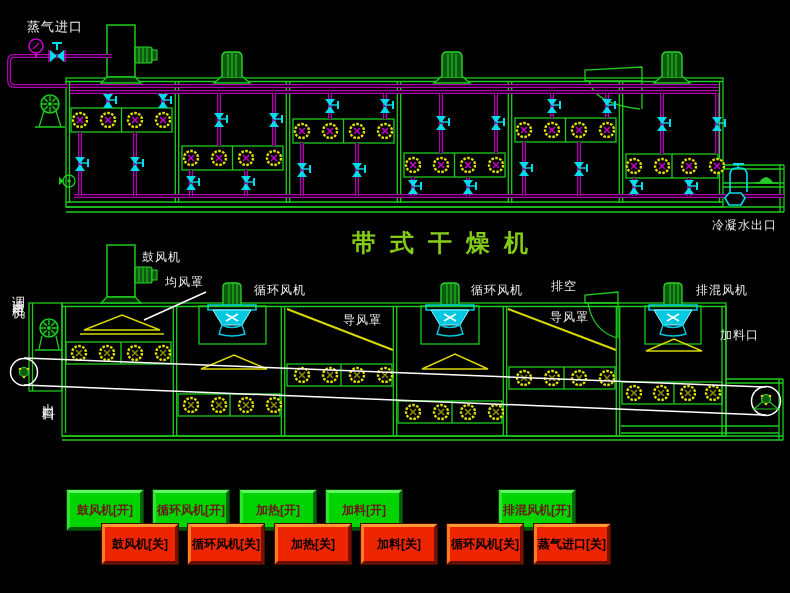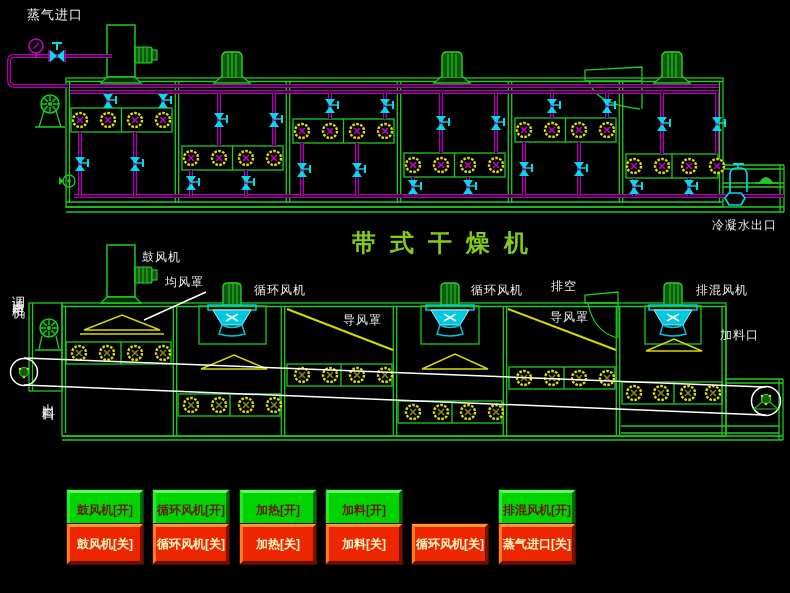--- a/index.html
+++ b/index.html
@@ -13,23 +13,23 @@
   .vert{writing-mode:vertical-rl;text-orientation:upright;letter-spacing:3px;}
   .title{position:absolute;color:#84cc16;font-size:24px;font-weight:bold;
          letter-spacing:14px;white-space:nowrap;}
   .btn{position:absolute;width:76px;height:40px;box-sizing:border-box;
        display:flex;align-items:center;justify-content:center;
        font-size:12px;font-weight:bold;letter-spacing:0;cursor:pointer;
        border:3px solid;}
   .btn.on{background:#00d400;color:#6e1414;
           border-color:#63f763 #056605 #045504 #2fe52f;
           box-shadow:0 0 0 1px #0a3b0a;}
-  .btn.off{background:#ee2501;color:#fef9c3;
+  .btn.off{background:#ee2501;color:#000000;
            border-color:#ff9a33 #7a1000 #671000 #ff7a22;
-           box-shadow:0 0 0 1px #401000;}
+           box-shadow:0 0 0 1px #401000;margin-left:35px;}
   .g{stroke:#1ecb1e;fill:none;stroke-width:1.3;}
   .y{stroke:#d8d800;fill:none;stroke-width:1.5;}
   .w{stroke:#ffffff;fill:none;stroke-width:1.5;}
   .mfat{stroke:#b200b2;fill:none;stroke-width:4;}
   .mcore{stroke:#000000;fill:none;stroke-width:1.4;}
   .c{stroke:#00dcec;fill:none;stroke-width:1.6;}
 </style>
 </head>
 <body>
 
@@ -311,21 +311,21 @@
       <circle cx="24" cy="372" r="4.5" fill="#0d5c0d" stroke="#2ad42a" stroke-width="1.2"></circle>
       <circle cx="20" cy="369" r="1.3" fill="#d8d800"></circle>
           <circle cx="28" cy="369" r="1.3" fill="#d8d800"></circle>
           <circle cx="24" cy="377" r="1.3" fill="#d8d800"></circle>
     </g>
 
     <path class="w" d="M206,292 L144,320" stroke-width="1.2"></path>
   </g>
 </svg>
 
-<div class="lbl big" style="left:27px;top:8px">蒸气进口</div>
+<div class="lbl big" style="left:27px;top:20px">蒸气进口</div>
 <div class="lbl" style="left:712px;top:219px">冷凝水出口</div>
 <div class="title" style="left:352px;top:227px">带式干燥机</div>
 
 <div class="lbl" style="left:142px;top:251px">鼓风机</div>
 <div class="lbl" style="left:165px;top:276px">均风罩</div>
 <div class="lbl" style="left:254px;top:284px">循环风机</div>
 <div class="lbl" style="left:471px;top:284px">循环风机</div>
 <div class="lbl" style="left:551px;top:280px">排空</div>
 <div class="lbl" style="left:696px;top:284px">排混风机</div>
 <div class="lbl" style="left:343px;top:314px">导风罩</div>

